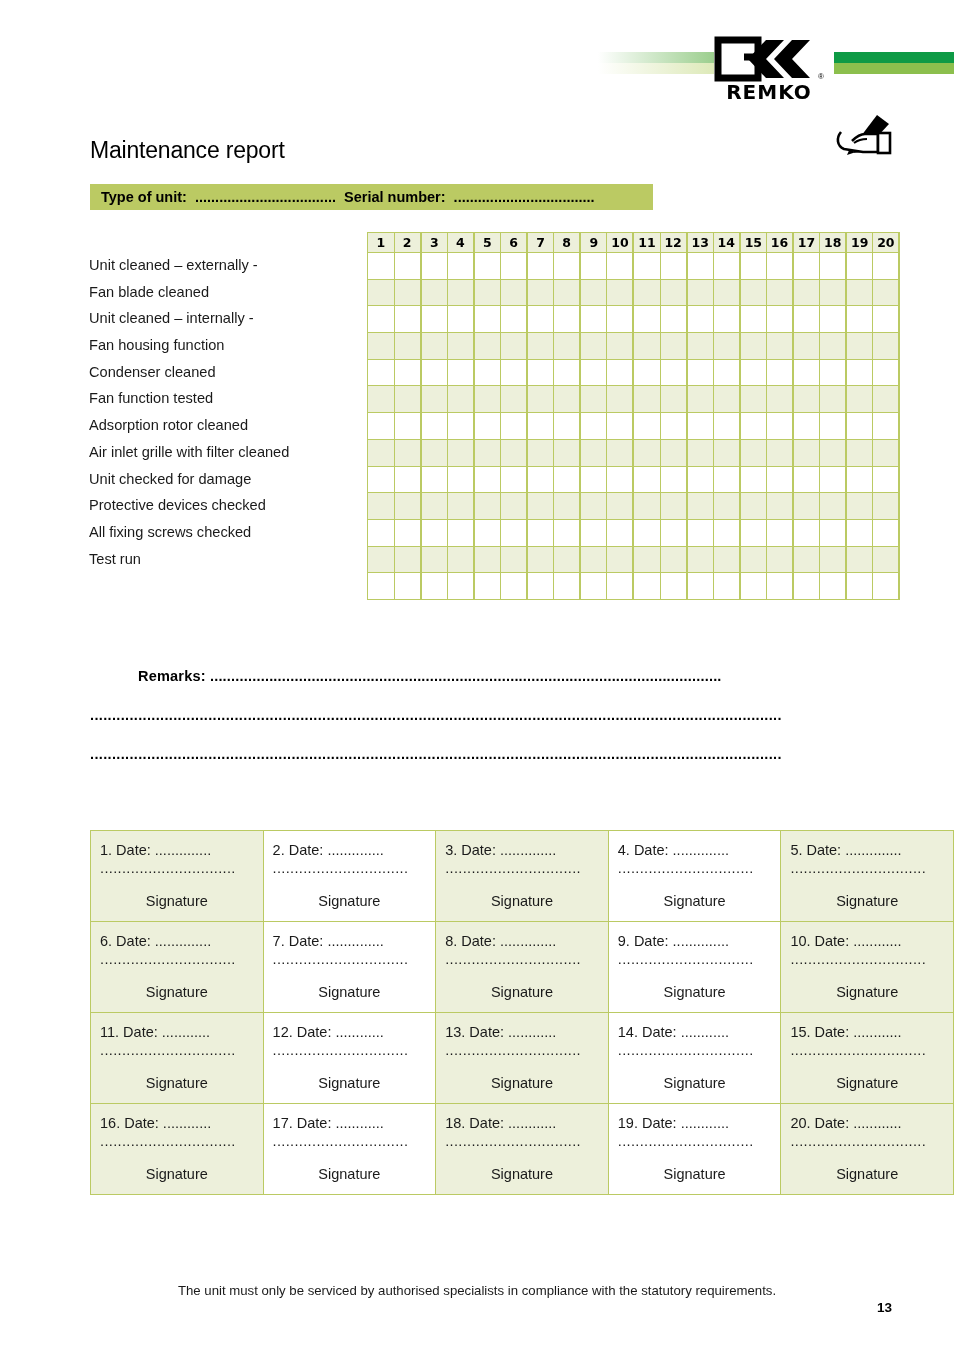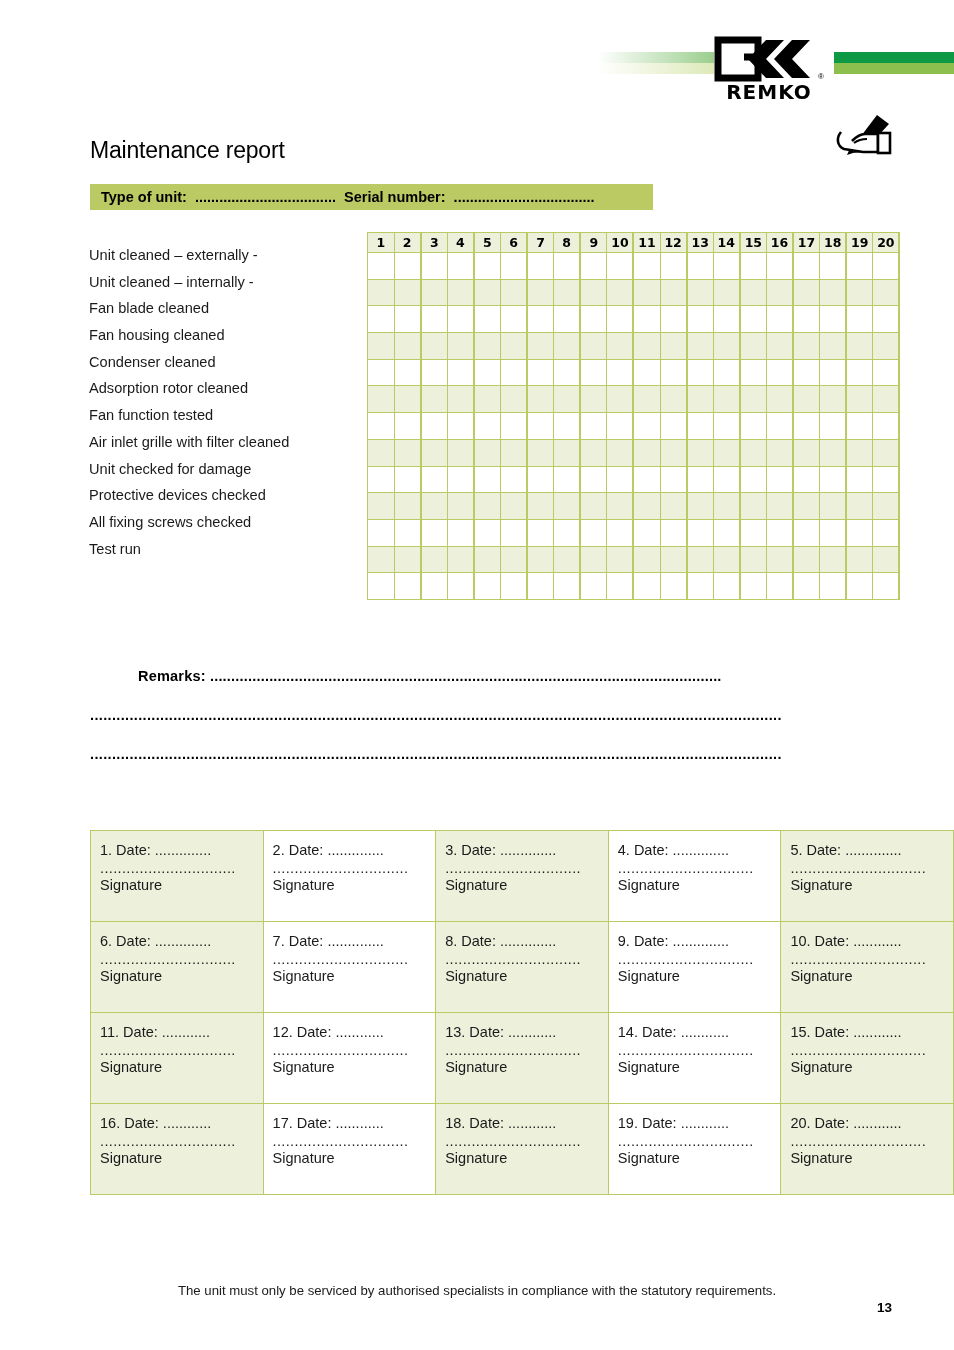--- a/index.html
+++ b/index.html
@@ -86,21 +86,21 @@
     padding-left: 11px;
     font-size: 14.5px;
     font-weight: bold;
     color: #000000;
     white-space: pre;
   }
 
   
   .checklist {
     position: absolute;
-    left: 89px; top: 242px;
+    left: 89px; top: 252px;
     width: 275px;
   }
   .checklist-item {
     height: 26.7px;
     line-height: 26.7px;
     font-size: 14.6px;
     color: #1a1a1a;
     white-space: nowrap;
   }
 
@@ -178,22 +178,22 @@
     font-size: 14.5px;
     color: #1a1a1a;
     letter-spacing: 0.35px;
     margin-top: 2px;
     white-space: nowrap;
     overflow: hidden;
   }
   .sig-label {
     font-size: 14.5px;
     color: #1a1a1a;
-    text-align: left;
-    margin-top: 1px;
+    text-align: center;
+    margin-top: 17px;
   }
 
   
   .footer-note {
     position: absolute;
     left: 0; top: 1268px;
     width: 954px;
     text-align: center;
     font-size: 13.2px;
     color: #1a1a1a;
@@ -232,26 +232,26 @@
     <path d="M21 31 C25 28 29 27 34 27" fill="none" stroke="#000" stroke-width="2"></path>
   </svg>
 </div>
 
 <div class="page-title">Maintenance report</div>
 
 <div class="unit-banner">Type of unit:  ...................................  Serial number:  ...................................</div>
 
 <div class="checklist">
     <div class="checklist-item">Unit cleaned – externally -</div>
+    <div class="checklist-item">Fan blade cleaned</div>
     <div class="checklist-item">Unit cleaned – internally -</div>
-    <div class="checklist-item">Fan blade cleaned</div>
-    <div class="checklist-item">Fan housing cleaned</div>
+    <div class="checklist-item">Fan housing function</div>
     <div class="checklist-item">Condenser cleaned</div>
+    <div class="checklist-item">Fan function tested</div>
     <div class="checklist-item">Adsorption rotor cleaned</div>
-    <div class="checklist-item">Fan function tested</div>
     <div class="checklist-item">Air inlet grille with filter cleaned</div>
     <div class="checklist-item">Unit checked for damage</div>
     <div class="checklist-item">Protective devices checked</div>
     <div class="checklist-item">All fixing screws checked</div>
     <div class="checklist-item">Test run</div>
   </div>
 
 <table class="grid-table">
   <thead>
       <tr>

